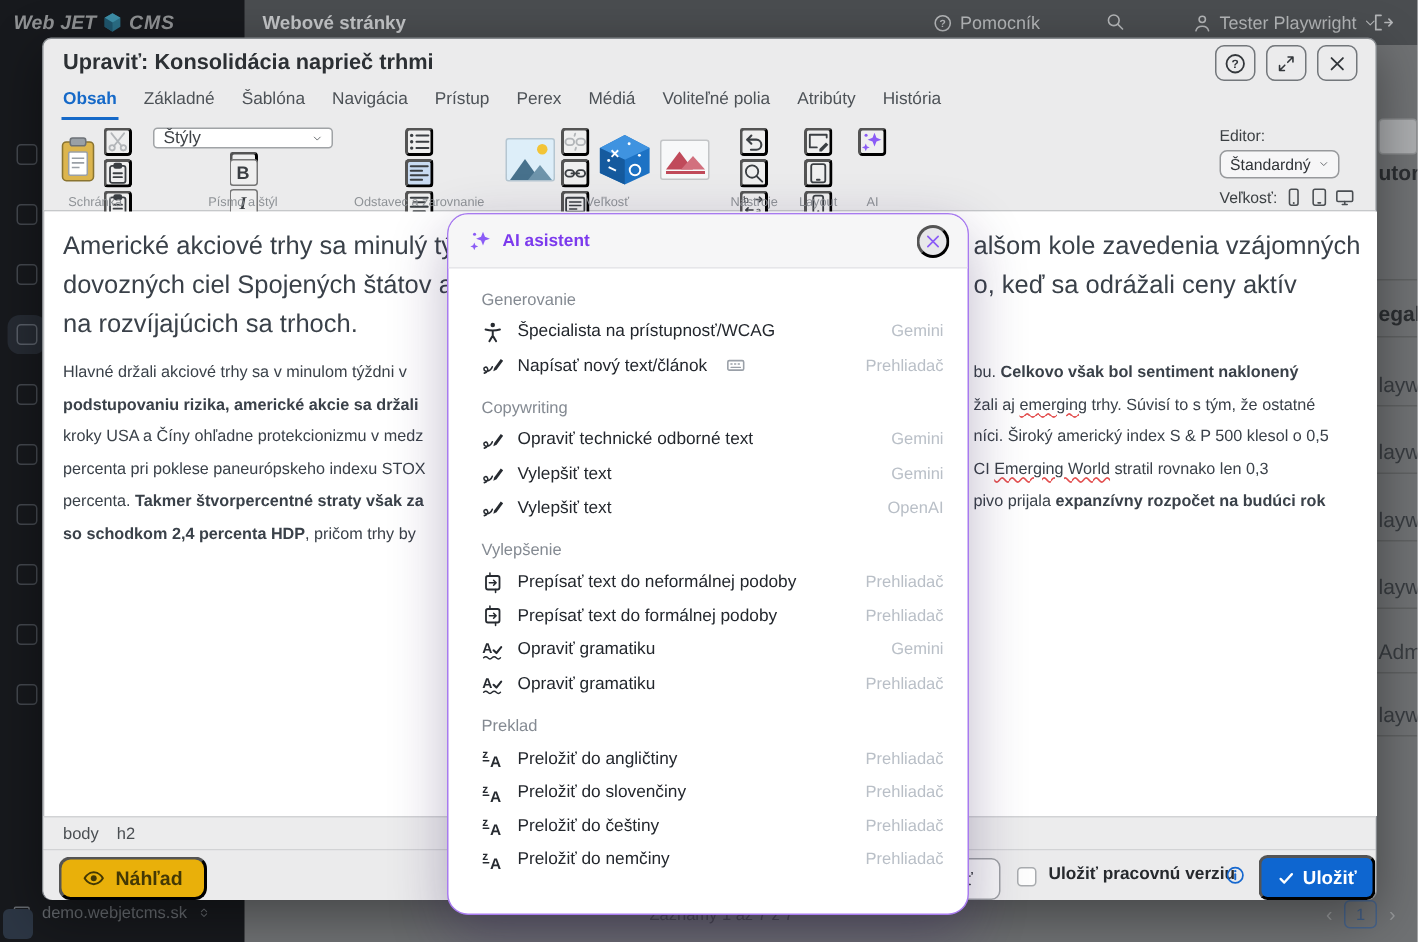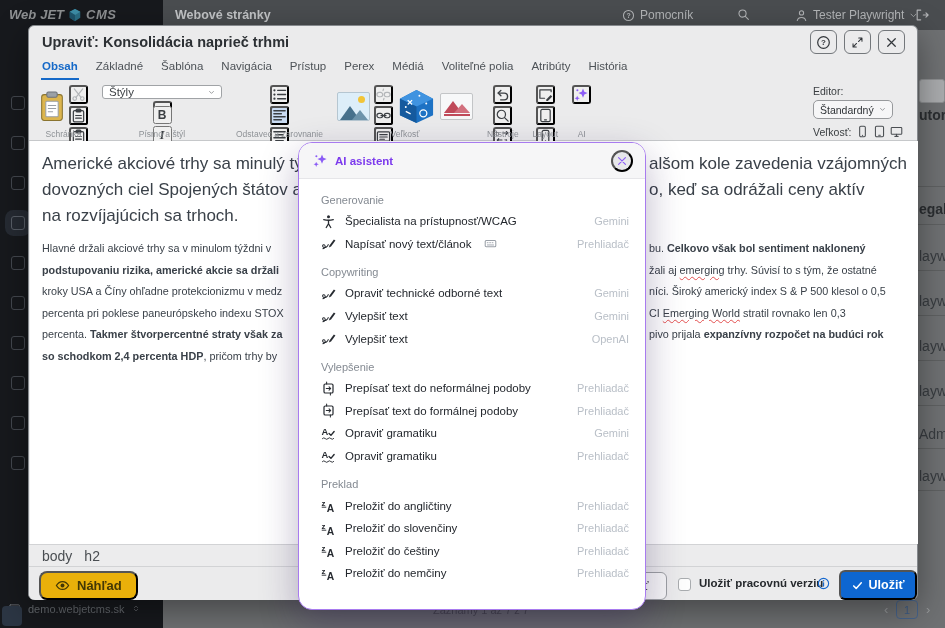--- a/index.html
+++ b/index.html
@@ -76,21 +76,21 @@
 
   
   .m-content { position:absolute; left:1px; top:115px; width:888px; height:403px; background:#fff; overflow:hidden; }
   .tl { position:absolute; white-space:pre; color:#3a4149; }
   .tl.h { font-size:17px; }
   .tl.p { font-size:10.8px; }
   .tl .b { font-weight:700; }
   .tl .sq { text-decoration:underline wavy #e34f4f; text-decoration-thickness:1px; text-underline-offset:2px;margin-top:15px; }
 
   .m-status { position:absolute; left:0; top:518px; width:888px; height:22px; background:#ececed; border-top:1px solid #d2d3d5; display:flex; align-items:center; gap:12px; padding-left:13px; }
-  .m-status span { font-size:14px; color:#4a4e52; }
+  .m-status span { font-size:11px; color:#4a4e52; }
   .m-footer { position:absolute; left:0; top:540px; width:888px; height:34px; background:#ebebec; border-top:1px solid #d2d3d5; border-radius:0 0 6px 6px; }
   .btn-preview { position:absolute; left:10px; top:4px; height:29px; padding:0 14px; background:#e9b00a; border-radius:8px; display:flex; align-items:center; gap:7px; color:#433805; font-size:13px; font-weight:700; }
   .btn-preview .i { width:15px; height:15px; }
   .btn-cancel { position:absolute; left:570px; top:5px; width:68px; height:28px; border:1.3px solid #9da0a3; border-radius:6px; background:#f6f6f7; color:#3c4043; font-size:12px; display:flex; align-items:center; justify-content:center; }
   .chk { position:absolute; left:649px; top:11px; width:13px; height:13px; border:1.3px solid #a9acaf; border-radius:3px; background:#fdfdfd; }
   .chk-label { position:absolute; left:670px; top:10px; font-size:11.5px; font-weight:600; color:#26292d; }
   .info-i { position:absolute; left:788px; top:10px; width:13px; height:13px; color:#1668cf; }
   .btn-save { position:absolute; left:810px; top:3px; width:78px; height:30px; background:#0e66d0; border-radius:6px; color:#fff; font-size:12.5px; font-weight:600; display:flex; align-items:center; justify-content:center; gap:6px; }
   .btn-save .i { width:11px; height:11px; }
 

